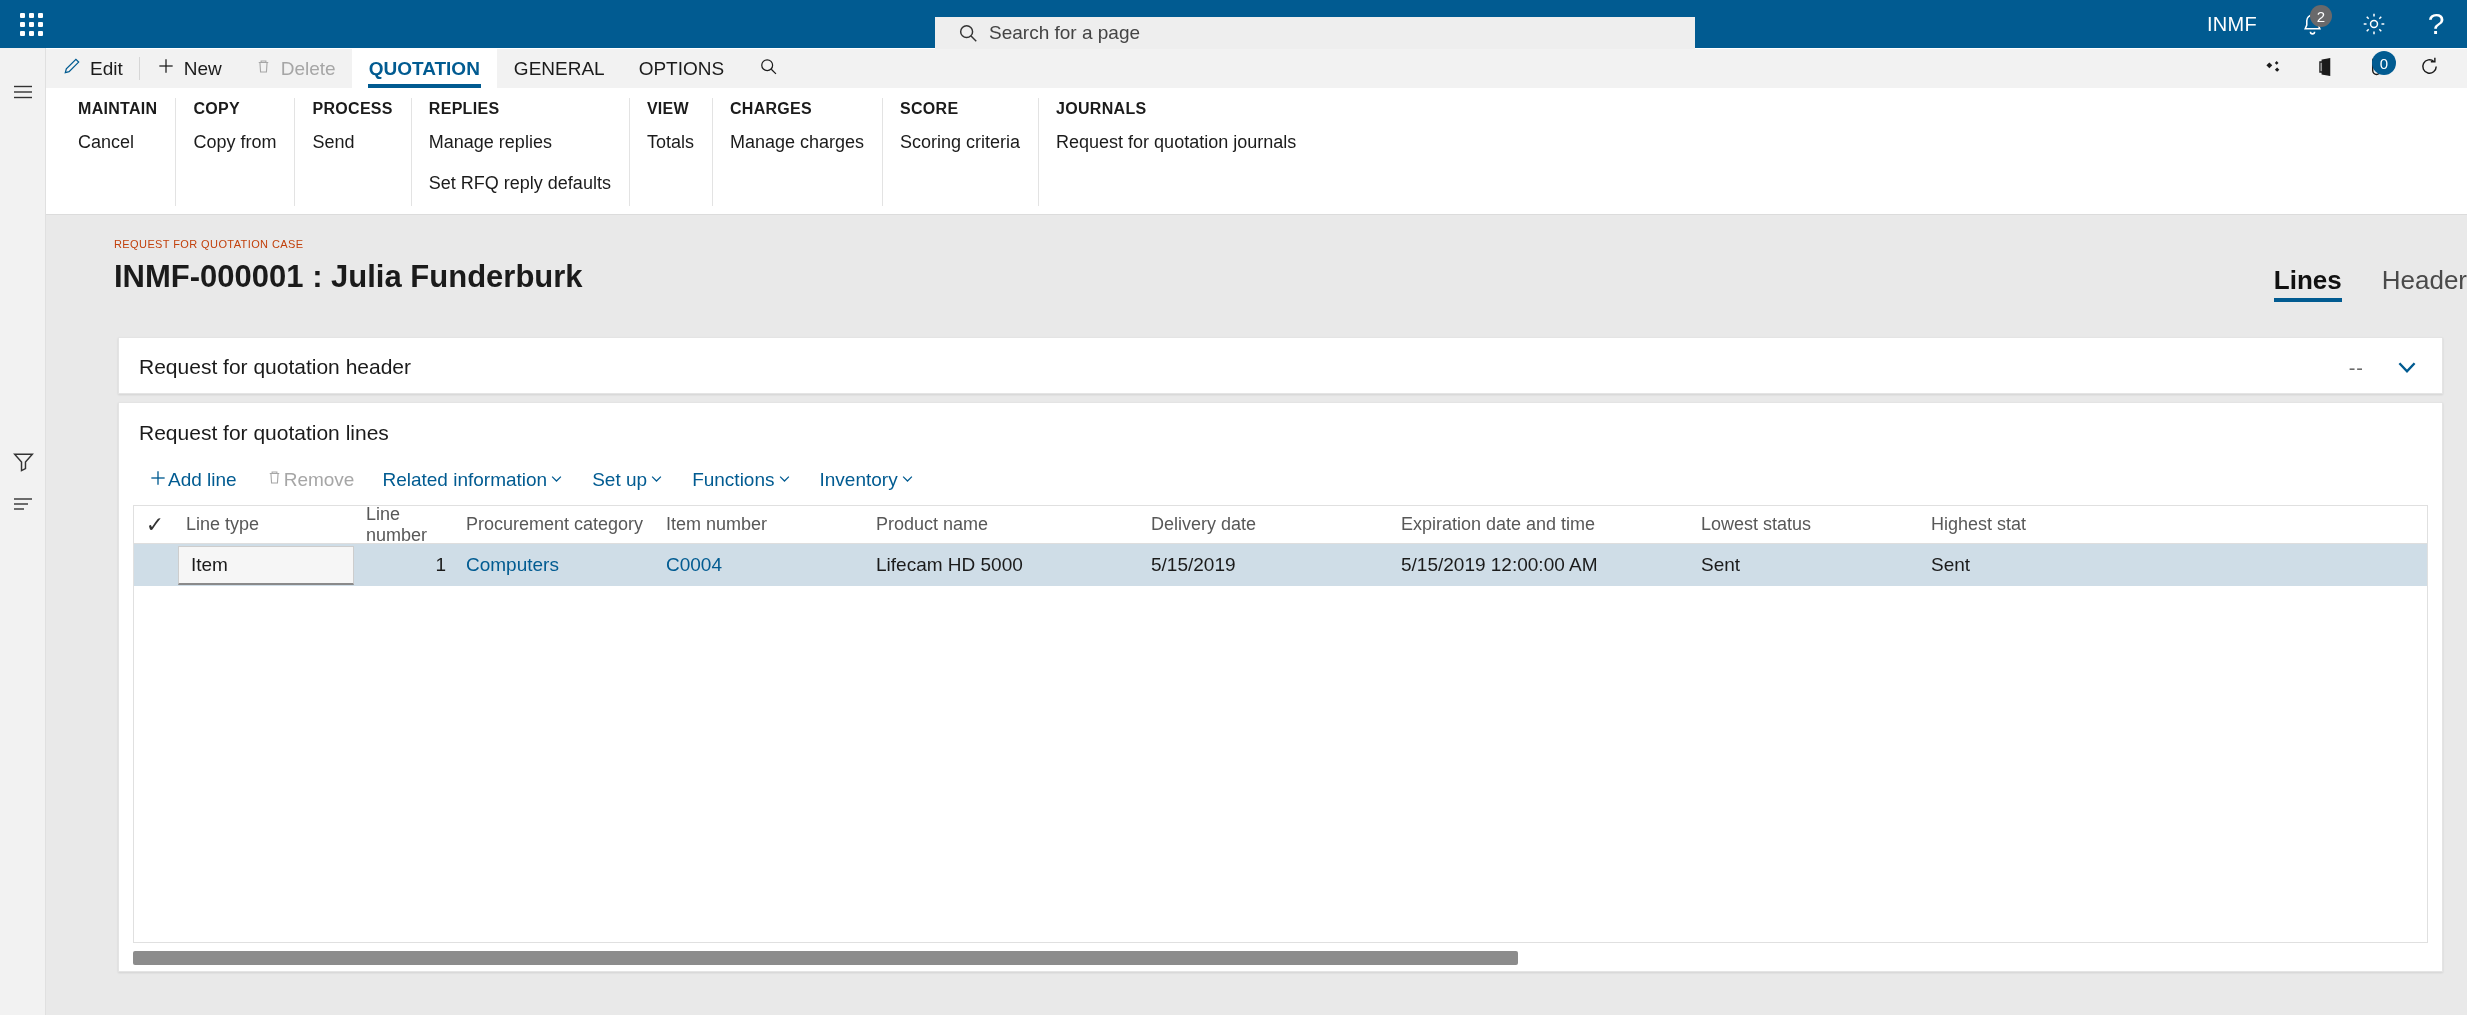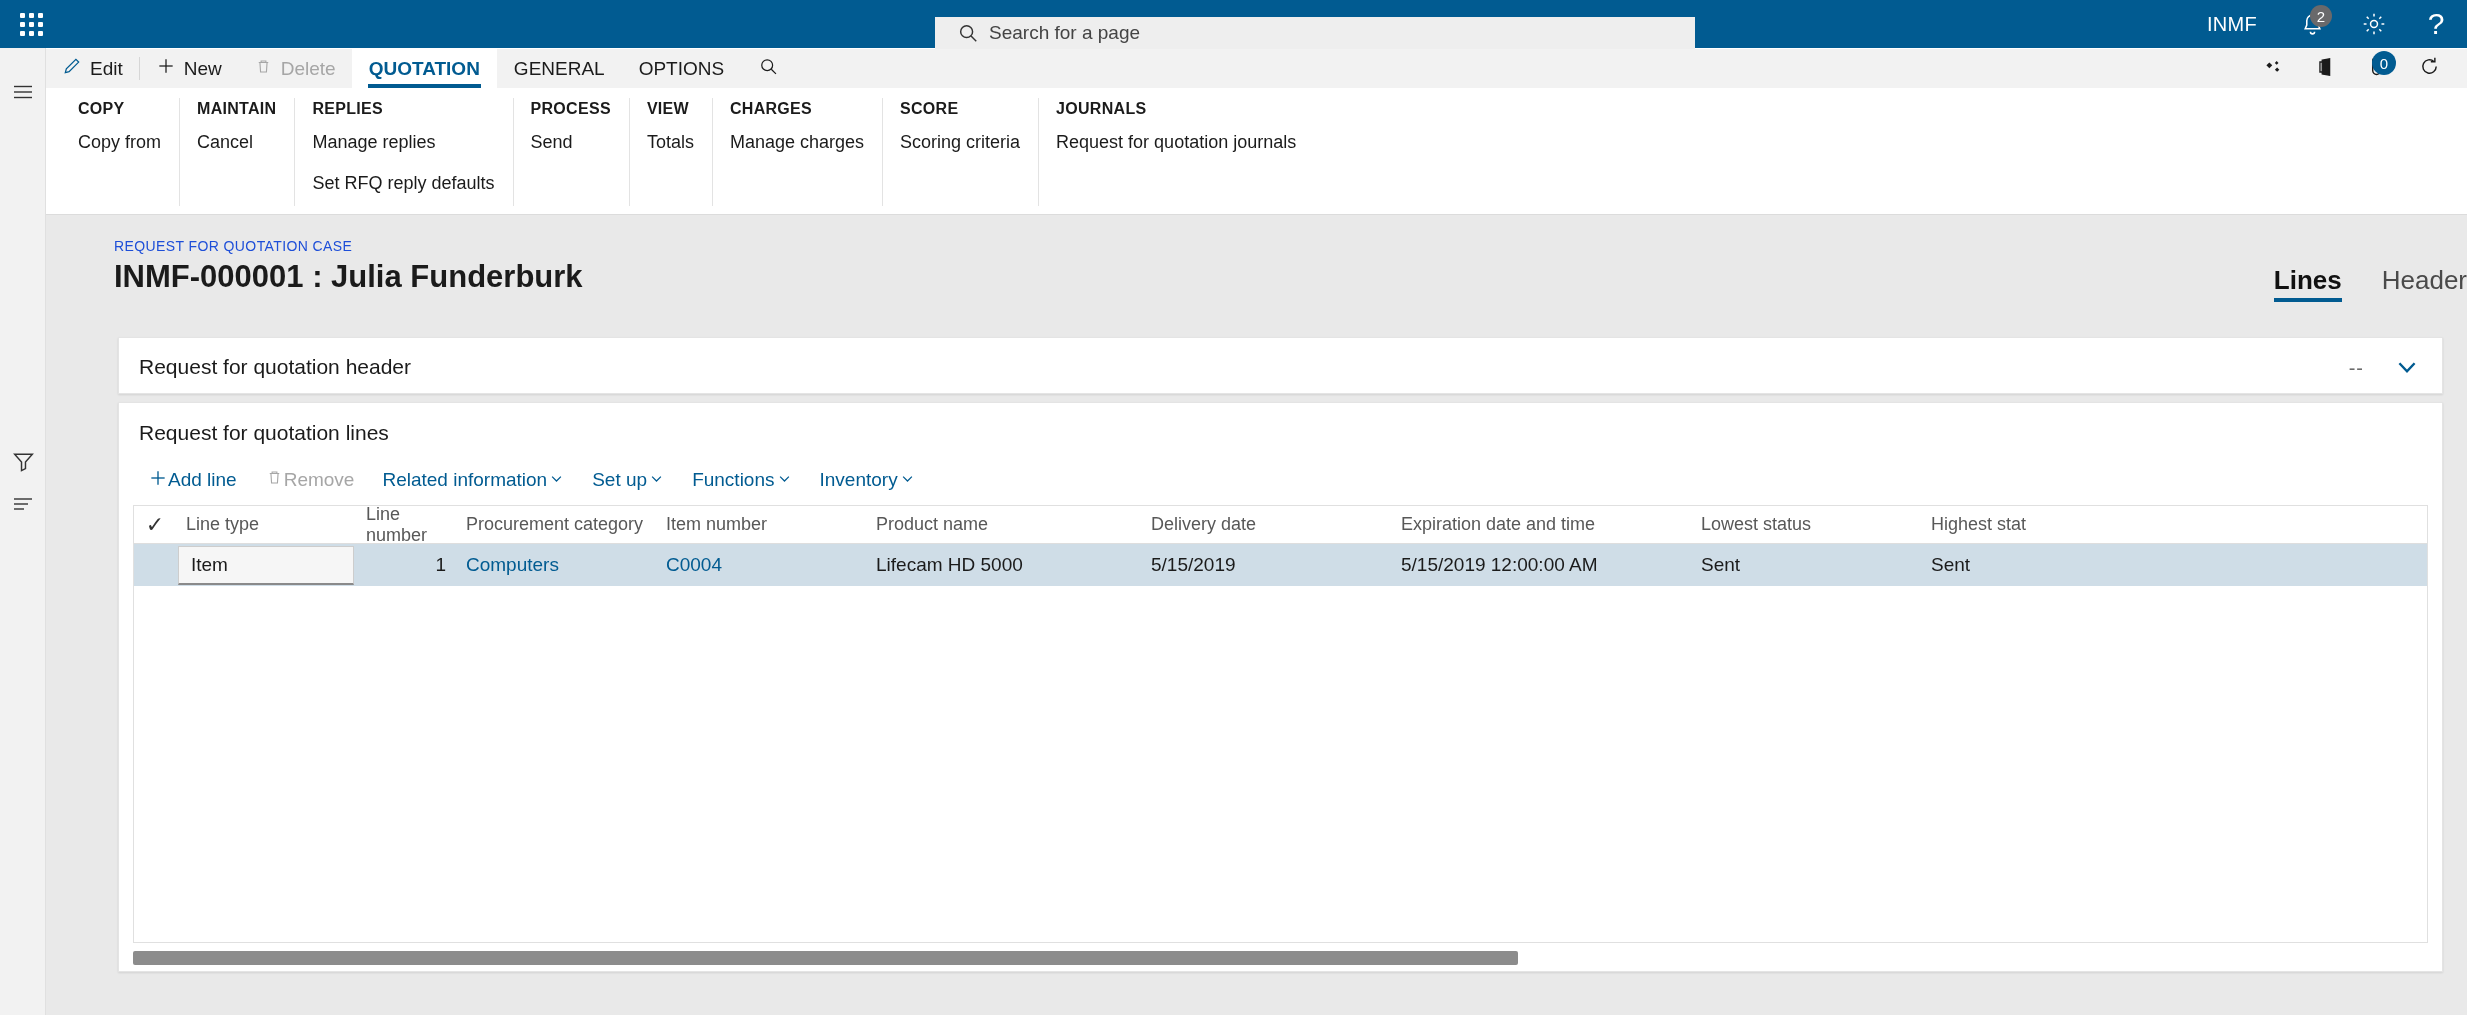--- a/index.html
+++ b/index.html
@@ -124,21 +124,21 @@
   .rgroup-item.disabled { color: #a6a6a6; cursor: default; }
 
   
   .body {
     position: absolute; left: 46px; top: 214px; width: 2421px; height: 801px;
     background: #e9e9e9; border-top: 1px solid #dcdcdc;
   }
   .pagehead { position: absolute; left: 0; top: 0; width: 100%; height: 113px; }
   .crumb {
     position: absolute; left: 68px; top: 23px;
-    font-size: 14px; color: #1d4ed8; letter-spacing: .4px; cursor: pointer;
+    font-size: 11px; color: #c2410c; letter-spacing: .4px; cursor: pointer;
   }
   .ptitle {
     position: absolute; left: 68px; top: 44px;
     font-size: 31px; font-weight: 700; color: #1b1b1b;
   }
   .viewtabs {
     position: absolute; right: 0px; top: 50px; display: flex; align-items: flex-end; gap: 40px;
     padding-right: 0px;
   }
   .vtab { font-size: 26px; color: #4a4a4a; cursor: pointer; padding-bottom: 6px; position: relative; }
@@ -381,39 +381,39 @@
           <path d="M17.6 2.8v4.2h-4.2"></path>
         </svg>
       </span>
     </div>
   </div>
 </div>
 
 <div class="ribbon">
 
   <div class="rgroup">
+    <div class="rgroup-title">MAINTAIN</div>
+    <div class="rgroup-item">Cancel</div>
+  </div>
+
+  <div class="rgroup">
     <div class="rgroup-title">COPY</div>
     <div class="rgroup-item">Copy from</div>
   </div>
 
   <div class="rgroup">
-    <div class="rgroup-title">MAINTAIN</div>
-    <div class="rgroup-item">Cancel</div>
+    <div class="rgroup-title">PROCESS</div>
+    <div class="rgroup-item">Send</div>
   </div>
 
   <div class="rgroup">
     <div class="rgroup-title">REPLIES</div>
     <div class="rgroup-item">Manage replies</div>
     <div class="rgroup-item">Set RFQ reply defaults</div>
     <div class="rgroup-item disabled">Compare replies</div>
-  </div>
-
-  <div class="rgroup">
-    <div class="rgroup-title">PROCESS</div>
-    <div class="rgroup-item">Send</div>
   </div>
 
   <div class="rgroup">
     <div class="rgroup-title">VIEW</div>
     <div class="rgroup-item">Totals</div>
   </div>
 
   <div class="rgroup">
     <div class="rgroup-title">CHARGES</div>
     <div class="rgroup-item">Manage charges</div>

